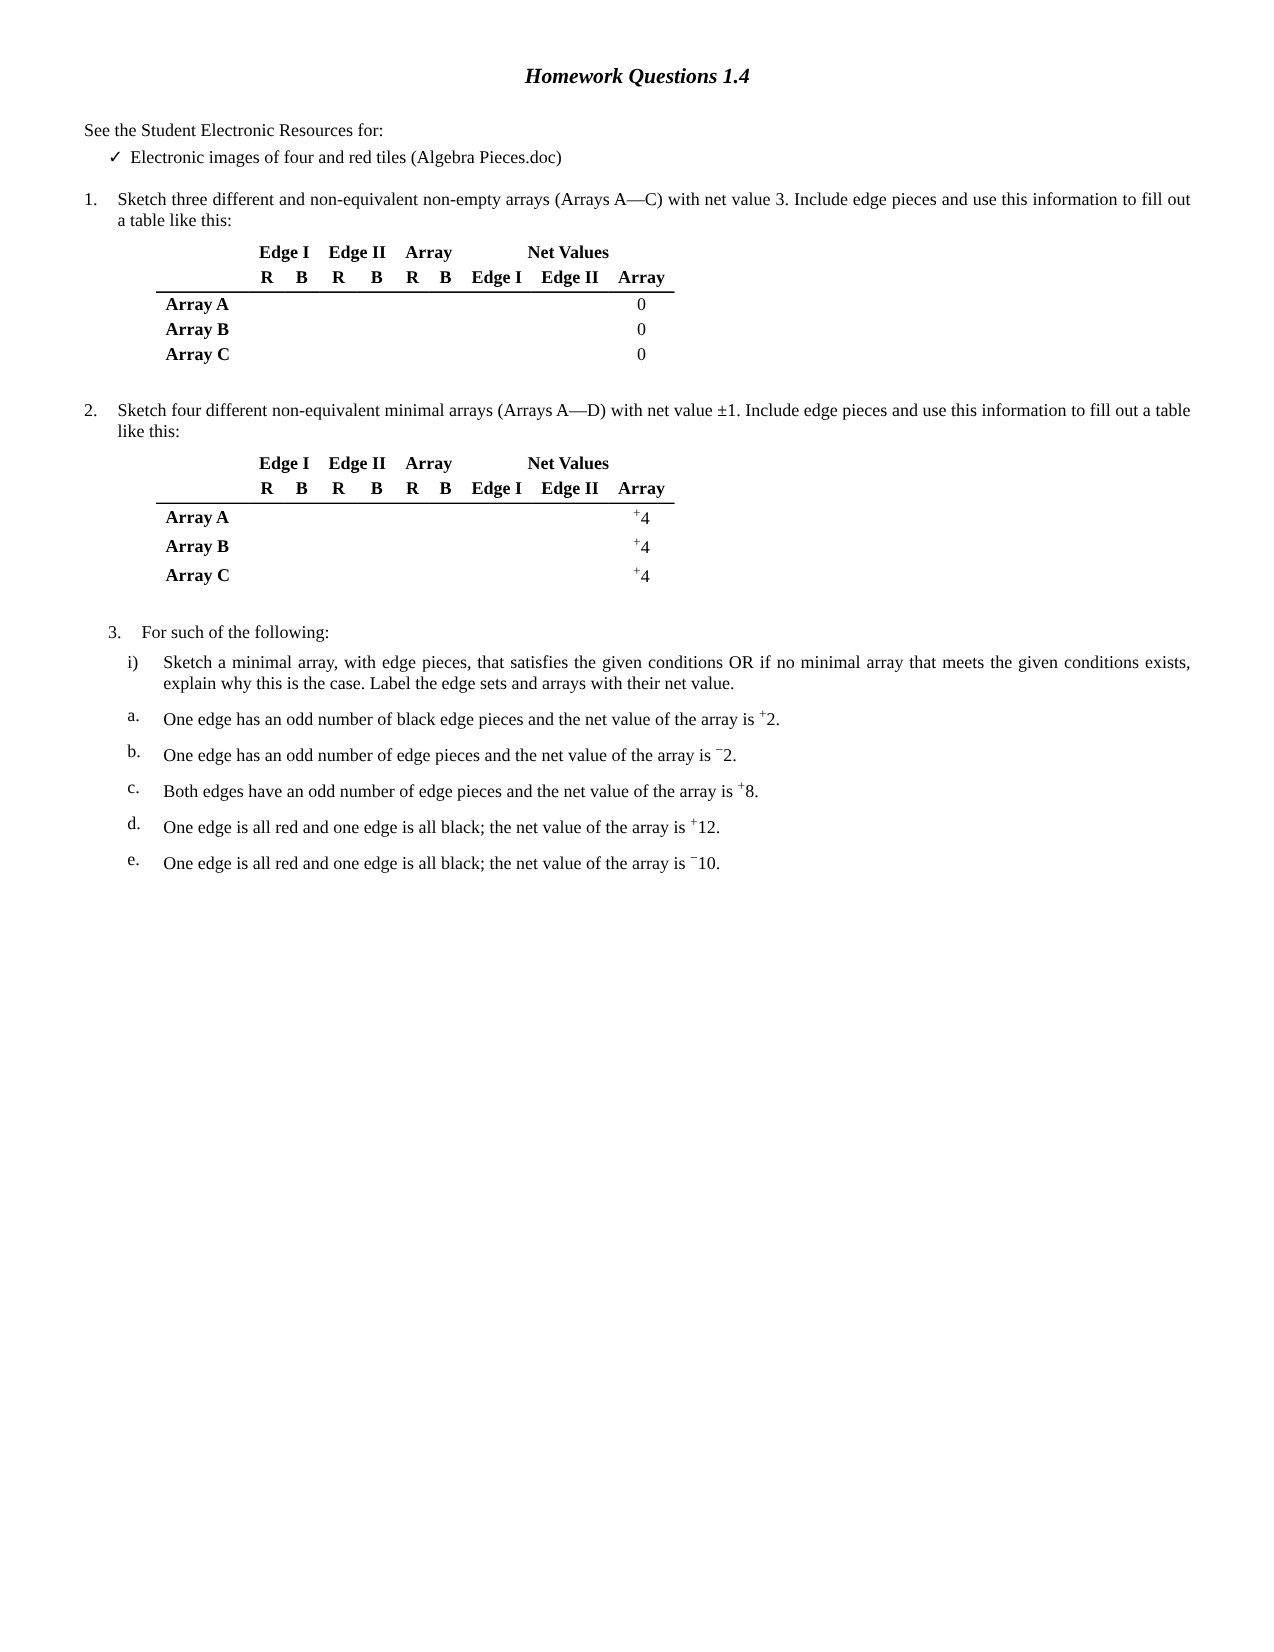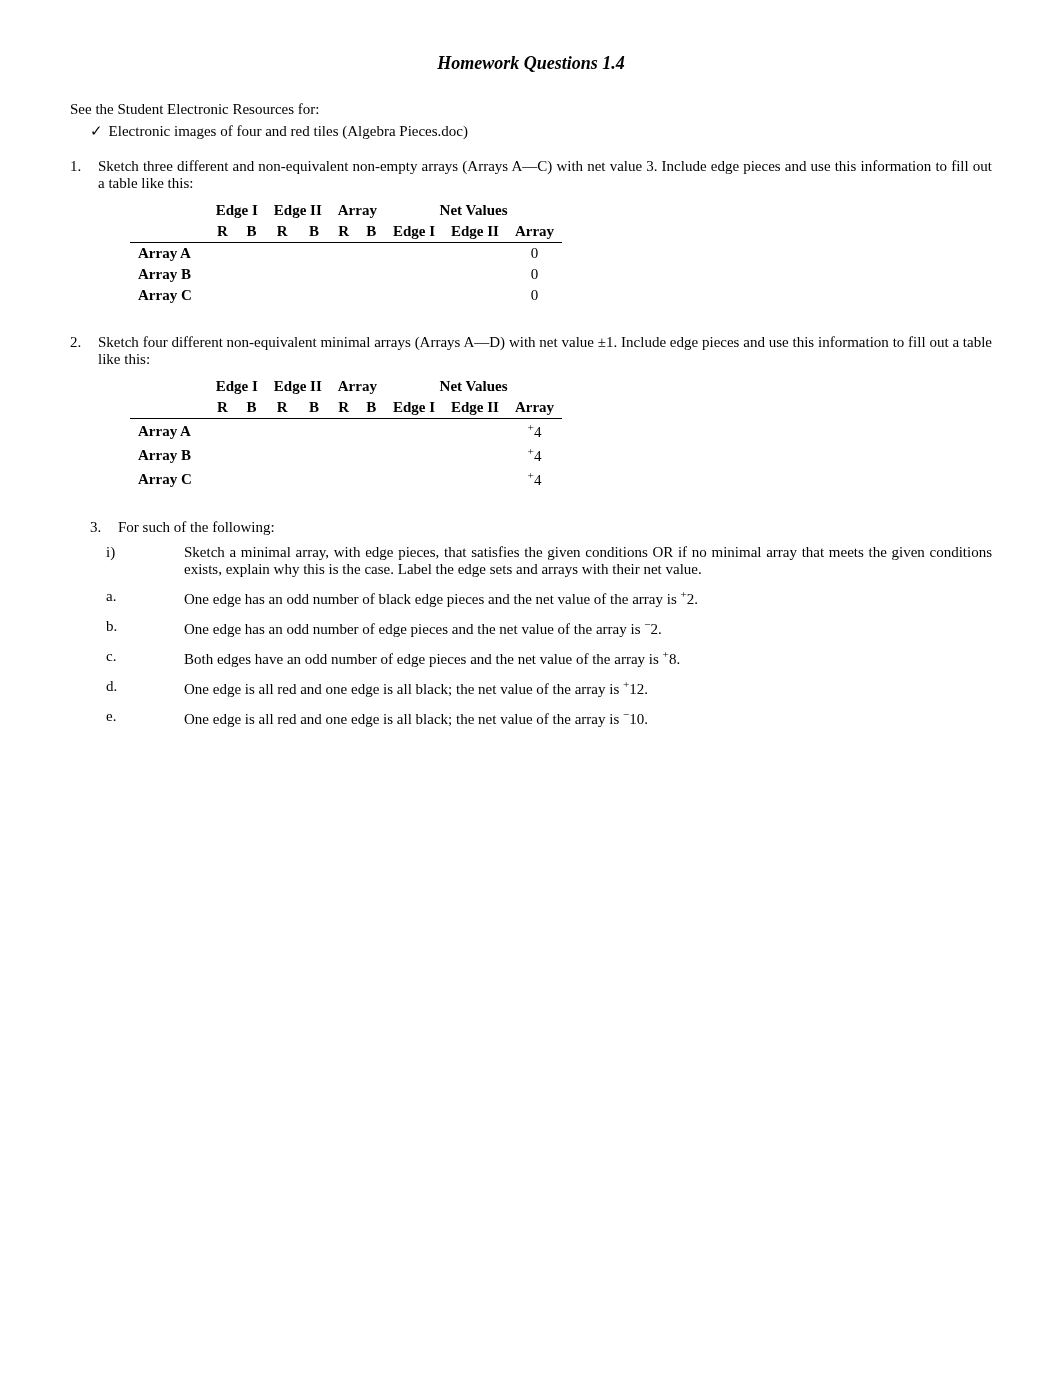--- a/index.html
+++ b/index.html
@@ -96,21 +96,20 @@
     .sub-question-row {
       display: flex;
       gap: 6px;
       text-align: justify;
     }
     .sub-label {
       min-width: 24px;
     }
     .sub-text {
       flex: 1;
-      margin-left: 48px;
     }
 
     .q3-header {
       margin-left: 20px;
       margin-bottom: 8px;
     }
     .q3-intro {
       display: flex;
       gap: 8px;
     }

